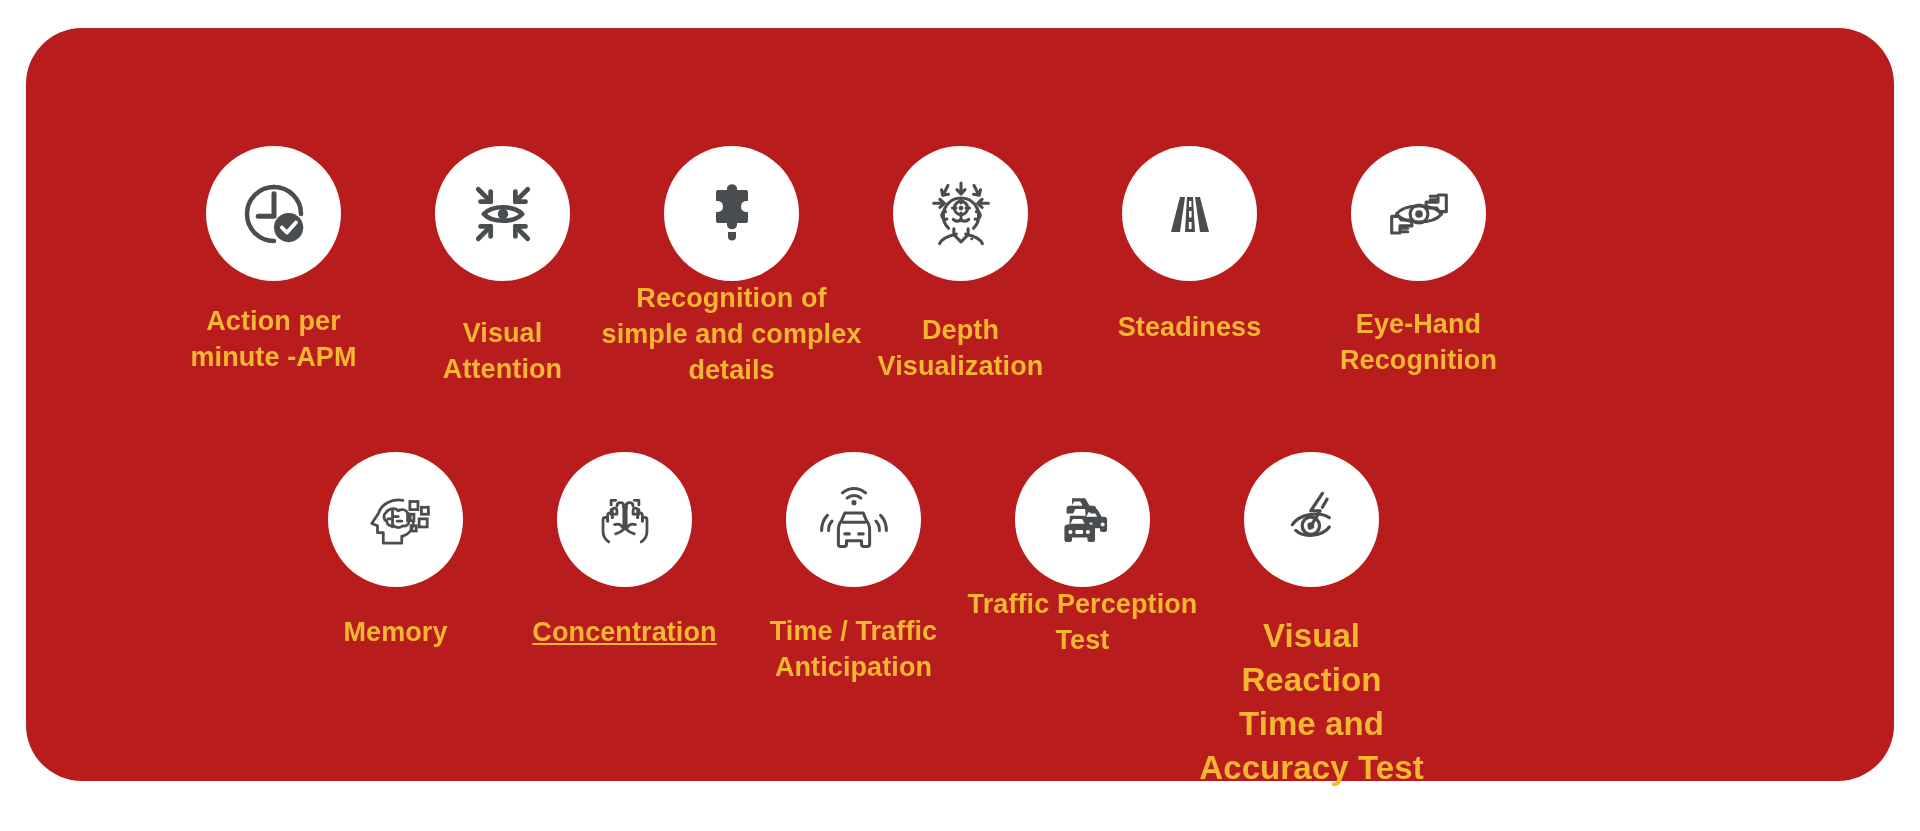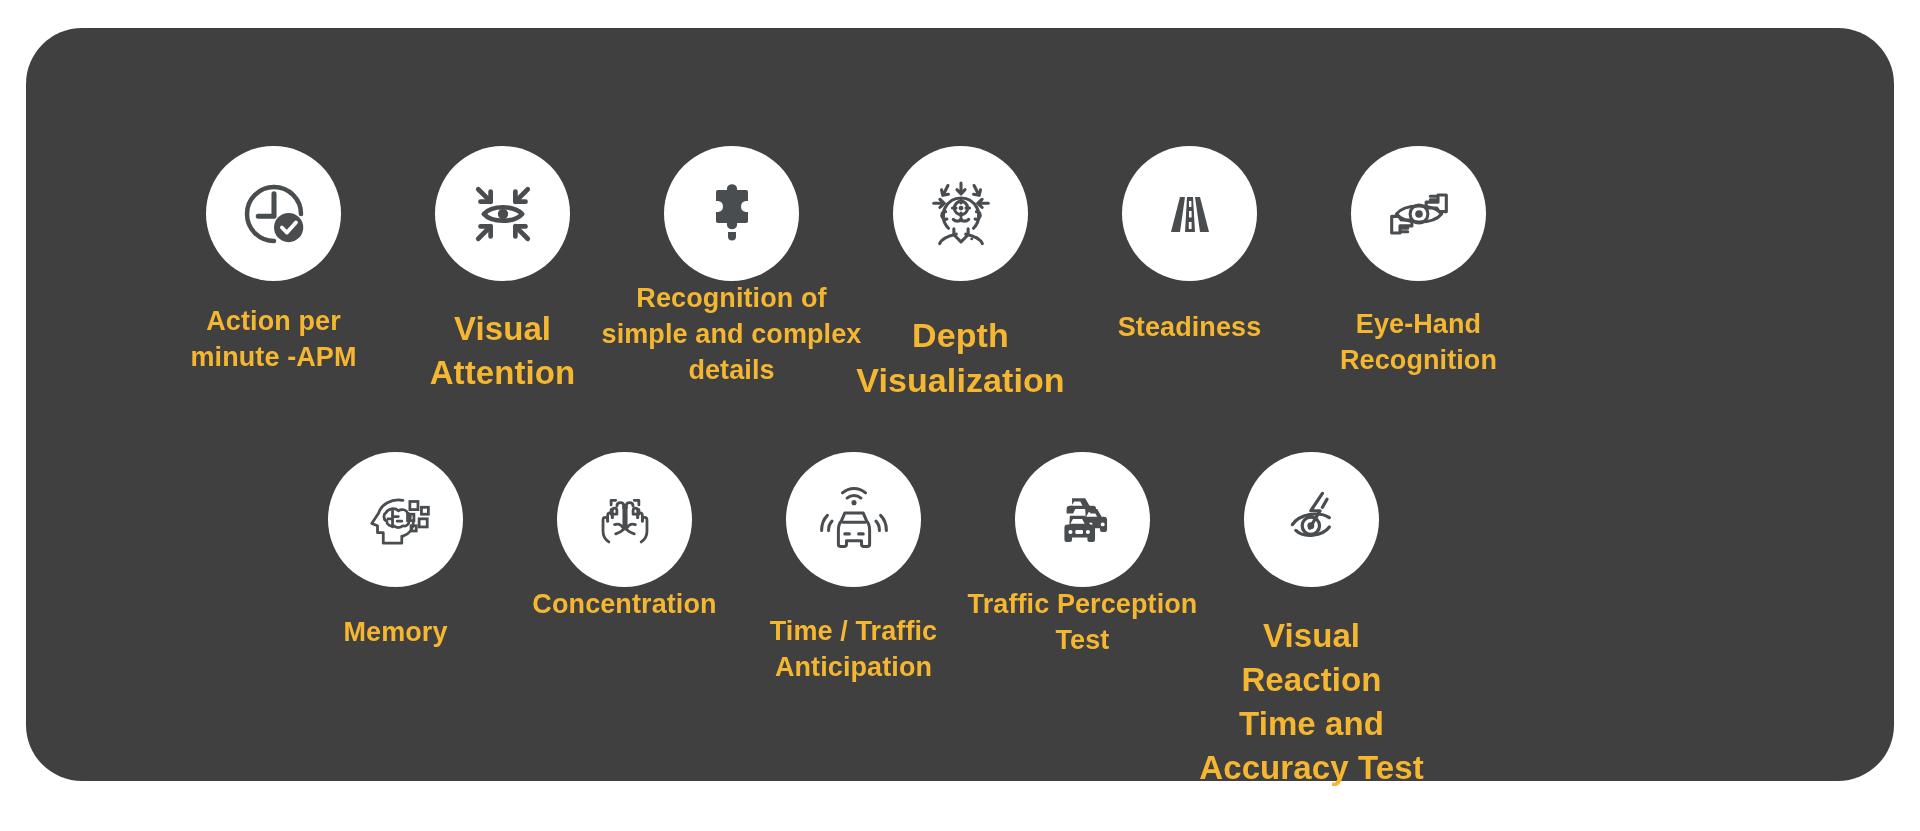--- a/index.html
+++ b/index.html
@@ -12,21 +12,21 @@
   }
   body {
     font-family: "Liberation Sans", sans-serif;
   }
   #panel {
     position: absolute;
     left: 26px;
     top: 28px;
     width: 1868px;
     height: 753px;
-    background: #404040;
+    background: #b91c1c;
     border-radius: 56px;
     box-sizing: border-box;
   }
   .row {
     position: absolute;
     display: flex;
     align-items: flex-start;
   }
   #row-1 { left: 0; top: 118px; width: 1868px; }
   #row-2 { left: 7px; top: 424px; width: 1868px; }
@@ -87,21 +87,21 @@
               <path d="M43 12 L43 21 L52 21"></path>
             <path d="M10 54 L21 43"></path>
               <path d="M12 43 L21 43 L21 52"></path>
             <path d="M54 54 L43 43"></path>
               <path d="M52 43 L43 43 L43 52"></path>
             <path d="M15 32 C22 24 42 24 49 32 C42 40 22 40 15 32 Z"></path>
           </g>
           <circle cx="32" cy="32" r="4.6" fill="#4a4d4f"></circle>
         </svg>
       </div>
-      <div class="label" style="font-size:33px;width:200px;margin-top:26px;">
+      <div class="label" style="font-size:27px;width:200px;margin-top:35px;">
         <div>Visual</div>
         <div>Attention</div>
       </div>
     </div>
 
     <div class="item" style="width:229px;">
       <div class="circle" style="width:135px;height:135px;">
         <svg class="ic" width="64" height="64" viewBox="0 0 64 64">
           <path fill="#4a4d4f" d="M27 6 a5.2 5.2 0 0 1 10 0 v2 h9 a2 2 0 0 1 2 2 v9 h-2.4 a5.6 5.6 0 0 0 0 11 H48 v9 a2 2 0 0 1 -2 2 h-9 v2.6 a5.2 5.2 0 0 1 -10 0 V41 h-9 a2 2 0 0 1 -2 -2 v-9 h2.4 a5.6 5.6 0 0 0 0 -11 H16 v-9 a2 2 0 0 1 2 -2 h9 Z"></path>
           <path fill="#4a4d4f" d="M28 50 h8 v4.5 a4 4 0 0 1 -8 0 Z"></path>
@@ -131,21 +131,21 @@
             <path d="M26 44.5 v5 l6 6 l6 -6 v-5"></path>
             <path d="M14 57 c2 -5 9 -7 14 -8 M50 57 c-2 -5 -9 -7 -14 -8"></path>
             <circle cx="32" cy="27" r="5.6"></circle>
             <path d="M32 19.8 v3 M32 31.2 v3 M24.8 27 h3 M36.2 27 h3"></path>
           </g>
           <circle cx="32" cy="27" r="2" fill="#4a4d4f"></circle>
           <circle cx="41" cy="53" r="1.2" fill="#4a4d4f"></circle>
           <circle cx="45" cy="52" r="1.2" fill="#4a4d4f"></circle>
         </svg>
       </div>
-      <div class="label" style="font-size:34px;width:230px;margin-top:32px;">
+      <div class="label" style="font-size:27px;width:230px;margin-top:32px;">
         <div>Depth</div>
         <div>Visualization</div>
       </div>
     </div>
 
     <div class="item" style="width:229px;">
       <div class="circle" style="width:135px;height:135px;">
         <svg class="ic" width="64" height="64" viewBox="0 0 64 64">
           <path fill="#4a4d4f" d="M22 15 h5 L22 50 h-9 Z"></path>
           <path fill="#4a4d4f" d="M42 15 h-5 L42 50 h9 Z"></path>
@@ -218,21 +218,21 @@
             <path d="M21 30 v-2 c0 -3 -4 -3 -4 0 v5"></path>
             <path d="M17 33 v-1 c0 -3 -4 -3 -4 0 v10 c0 4 2 7 5 9"></path>
             <path d="M39 20 C39 16 33 16 33 20 v20 c2 -4 5 -5 8 -4 M33 40 c2 2 4 3 7 4"></path>
             <path d="M39 27 v-3 c0 -3 4 -3 4 0 v6"></path>
             <path d="M43 30 v-2 c0 -3 4 -3 4 0 v5"></path>
             <path d="M47 33 v-1 c0 -3 4 -3 4 0 v10 c0 4 -2 7 -5 9"></path>
           </g>
           <circle cx="32" cy="21" r="2.4" fill="#4a4d4f"></circle>
         </svg>
       </div>
-      <div class="label" style="font-size:27px;width:250px;">
+      <div class="label" style="font-size:27px;width:250px;margin-top:28px;text-decoration:underline;">
         <div>Concentration</div>
       </div>
     </div>
 
     <div class="item" style="width:229px;">
       <div class="circle" style="width:135px;height:135px;">
         <svg class="ic" width="74" height="74" viewBox="0 0 64 64">
           <g fill="none" stroke="#4a4d4f" stroke-width="2.6" stroke-linecap="round">
             <path d="M26 13 c3.5 -3 8.5 -3 12 0"></path>
             <path d="M22 8.5 c6 -5 14 -5 20 0"></path>

